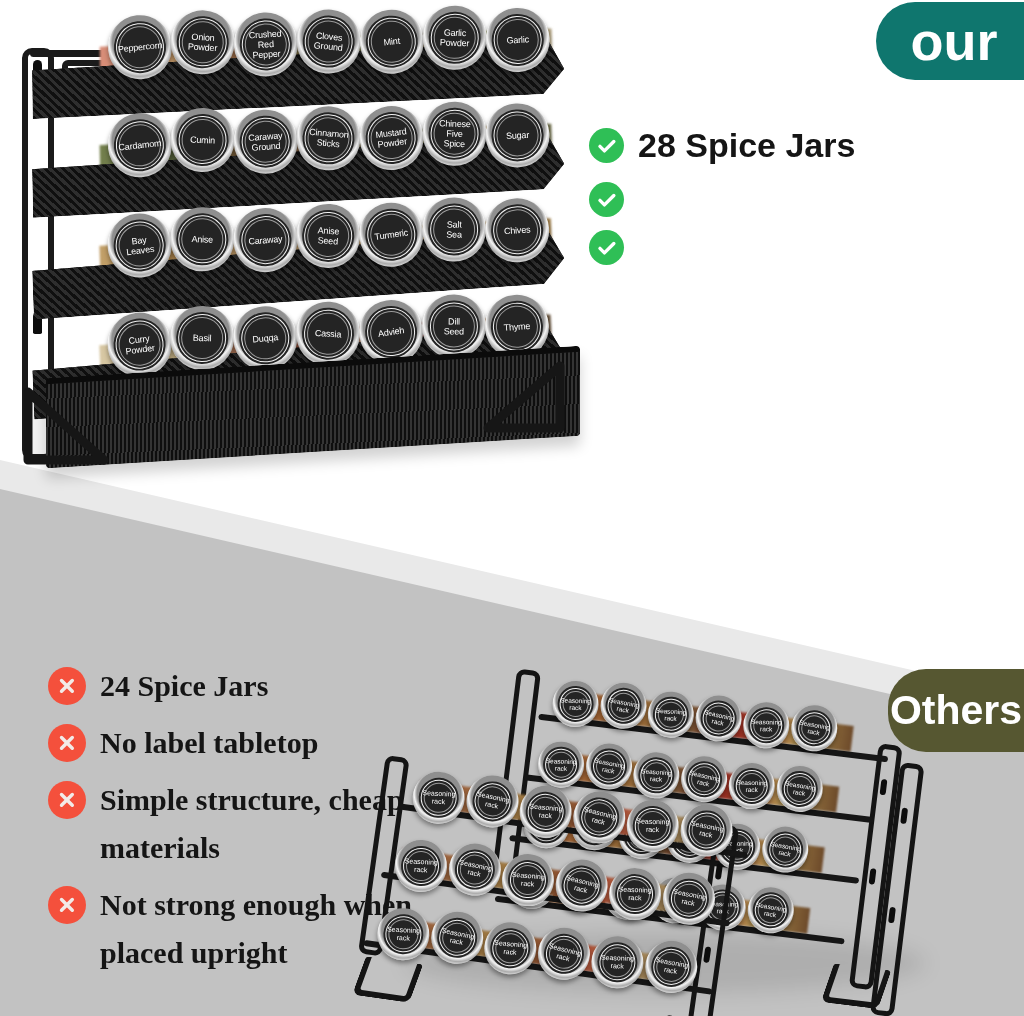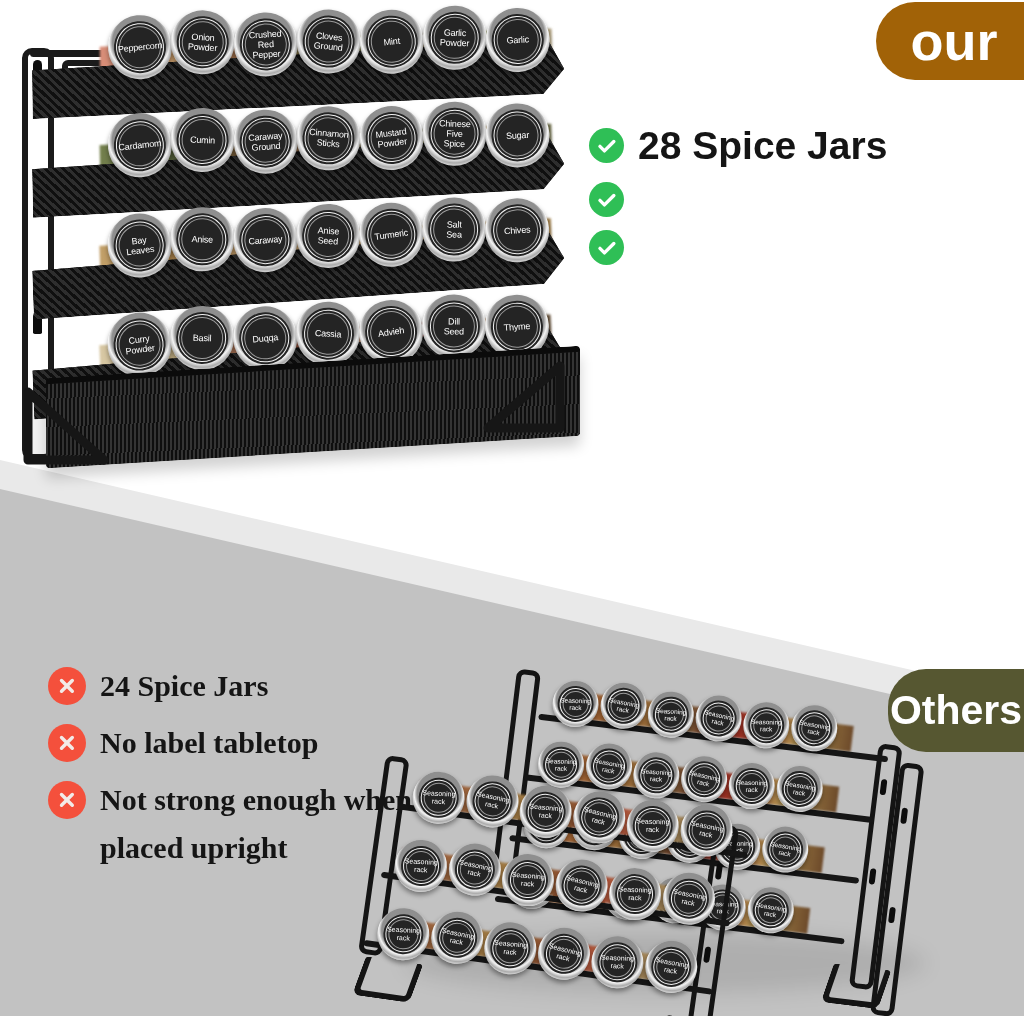--- a/index.html
+++ b/index.html
@@ -13,21 +13,21 @@
   
   .badge{position:absolute;display:flex;align-items:center;justify-content:center;
          color:#fff;font-weight:bold;letter-spacing:0;}
   .badge--our{top:2px;right:0;width:140px;height:78px;border-radius:44px 0 0 44px;font-size:54px;padding-left:8px;}
   .badge--others{top:669px;left:888px;width:136px;height:83px;border-radius:38px 0 0 38px;font-size:41px;}
 
   
   .feature-list{position:absolute;list-style:none;margin:0;padding:0;}
   .feature-list li{display:flex;align-items:flex-start;gap:14px;font-weight:bold;color:#151515;}
   .feature-list--pros{left:589px;top:122px;width:434px;}
-  .feature-list--pros li{font-size:39px;line-height:47px;margin-bottom:7px;}
+  .feature-list--pros li{font-size:34px;line-height:47px;margin-bottom:7px;}
   .feature-list--cons{left:48px;top:662px;width:372px;}
   .feature-list--cons li{font-size:30px;line-height:48px;margin-bottom:9px;font-family:Liberation Serif, serif;}
   .mark{flex:none;border-radius:50%;display:flex;align-items:center;justify-content:center;}
   .feature-list--pros .mark{width:35px;height:35px;margin-top:6px;}
   .feature-list--cons .mark{width:38px;height:38px;margin-top:5px;}
   .mark svg{width:68%;height:68%;}
 
   
   .cap{position:relative;flex:none;border-radius:50%;
        background:radial-gradient(circle at 50% 42%,#8f8f8f 55%,#f4f4f4 62%,#ababab 70%,#ececec 79%,#9c9c9c 86%,#e3e3e3 93%,#8a8a8a);
@@ -303,21 +303,21 @@
 
     <div class="bottom-tray"></div>
     <svg class="foot" style="left:4px;top:380px" width="100" height="90">
       <path d="M16,12 L16,80 L92,80 Z" fill="rgba(20,20,20,0.05)" stroke="#161616" stroke-width="9" stroke-linejoin="round"></path>
     </svg>
     <svg class="foot" style="left:466px;top:356px" width="100" height="82">
       <path d="M86,10 L86,72 L14,72 Z" fill="rgba(20,20,20,0.05)" stroke="#161616" stroke-width="9" stroke-linejoin="round"></path>
     </svg>
   </div>
 
-  <div class="badge badge--our" style="background: #a16207;">
+  <div class="badge badge--our" style="background: #0f766e;">
     <span>our</span>
   </div>
 
   <ul class="feature-list feature-list--pros">
       <li>
         <span class="mark" style="background: rgb(47, 191, 86);">
           <svg viewBox="0 0 24 24">
             <path d="M5 12.5l4.5 4.5L19 7.5" fill="none" stroke="#fff" stroke-width="3.4" stroke-linecap="round" stroke-linejoin="round"></path>
           </svg>
         </span>
@@ -355,20 +355,28 @@
           </svg>
         </span>
         <span>No label tabletop</span>
       </li>
       <li>
         <span class="mark" style="background: rgb(244, 80, 60);">
           <svg viewBox="0 0 24 24">
             <path d="M7 7l10 10M17 7L7 17" fill="none" stroke="#f2ebe8" stroke-width="3.2" stroke-linecap="round"></path>
           </svg>
         </span>
+        <span>Simple structure, cheap materials</span>
+      </li>
+      <li>
+        <span class="mark" style="background: rgb(244, 80, 60);">
+          <svg viewBox="0 0 24 24">
+            <path d="M7 7l10 10M17 7L7 17" fill="none" stroke="#f2ebe8" stroke-width="3.2" stroke-linecap="round"></path>
+          </svg>
+        </span>
         <span>Not strong enough when placed upright</span>
       </li>
     </ul>
 
   <div class="others-photo">
     <div class="others-shadow"></div>
 
     <div class="rack rack--back">
       <div class="vrail" style="left:-16px;top:-2px;height:200px"></div>
       <div class="vrail" style="left:352px;top:28px;height:236px">

